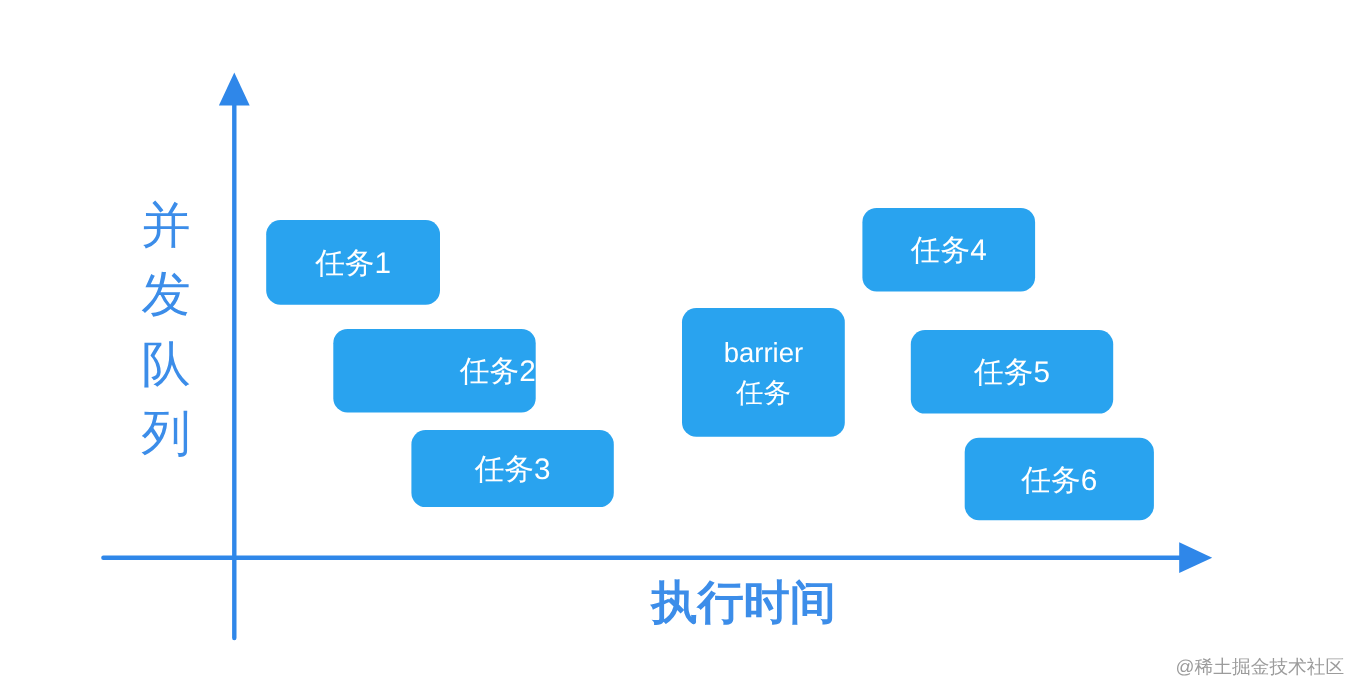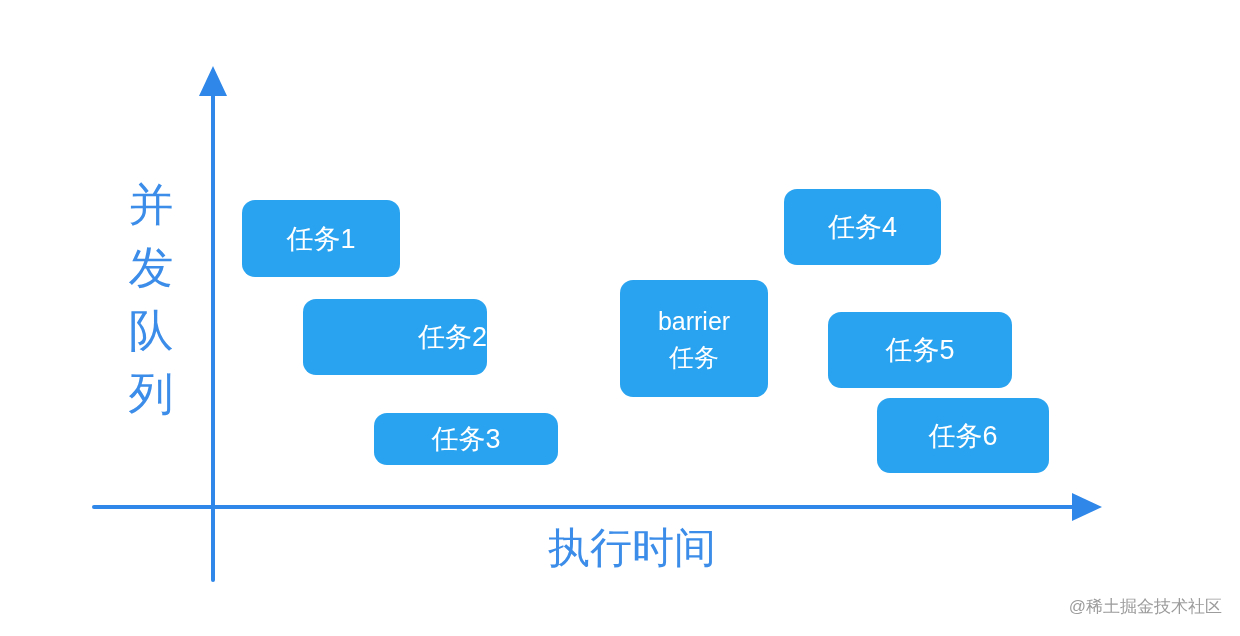--- a/index.html
+++ b/index.html
@@ -69,46 +69,46 @@
     color: #3c8de9;
     font-size: 45px;
     line-height: 46px;
     font-weight: 400;
   }
   .x-axis-label {
     position: absolute;
     left: 548px;
     top: 520px;
     width: 212px;
-    text-align: left;
+    text-align: right;
     color: #3c8de9;
     font-size: 42px;
-    font-weight: 400;
+    font-weight: 700;
   }
 
   
   .task {
     position: absolute;
     background: #29a3ef;
     border-radius: 13px;
     color: #ffffff;
     display: flex;
     align-items: center;
     justify-content: center;
     text-align: center;
     font-size: 27px;
     white-space: pre-line;
     line-height: 36px;
   }
   .task-1 { left: 242px; top: 200px; width: 158px; height: 77px; }
   .task-2 { left: 303px; top: 299px; width: 184px; height: 76px; justify-content: flex-end; }
-  .task-3 { left: 374px; top: 413px; width: 184px; height: 52px; text-align: right; }
+  .task-3 { left: 374px; top: 391px; width: 184px; height: 70px; text-align: right; }
   .barrier { left: 620px; top: 280px; width: 148px; height: 117px; font-size: 25px; }
   .task-4 { left: 784px; top: 189px; width: 157px; height: 76px; align-items: center; }
-  .task-5 { left: 828px; top: 300px; width: 184px; height: 76px; margin-top: 12px; }
+  .task-5 { left: 828px; top: 300px; width: 184px; height: 76px; }
   .task-6 { left: 877px; top: 398px; width: 172px; height: 75px; text-align: center; }
 
   
   .watermark {
     position: absolute;
     right: 18px;
     bottom: 18px;
     color: #9c9c9c;
     font-size: 17px;
     margin-top: 16px;

